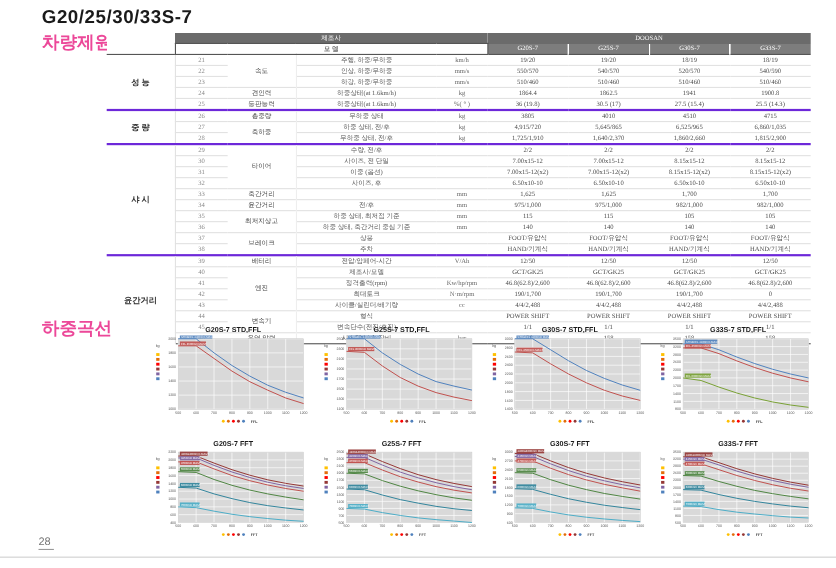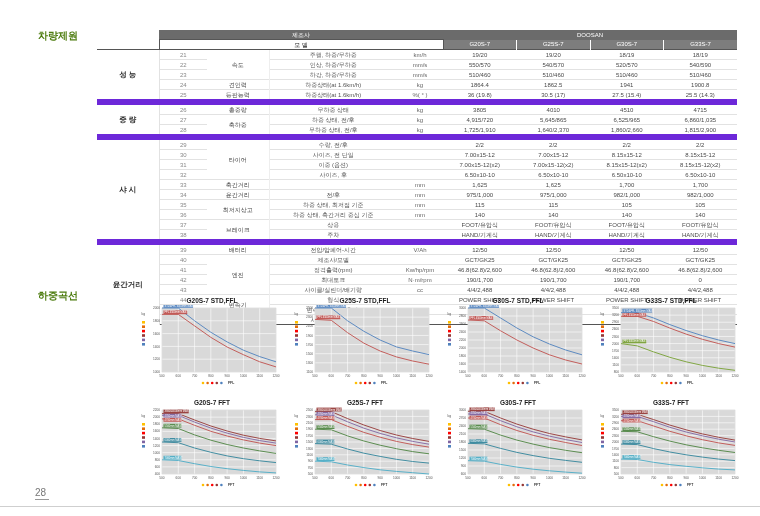--- a/index.html
+++ b/index.html
@@ -1,50 +1,51 @@
 <!DOCTYPE html>
 <html><head>
 <meta charset="utf-8">
 <style>
   html,body{margin:0;padding:0;background:#fff;}
   .page{position:relative;width:760px;height:516px;background:#fff;overflow:hidden;
         font-family:"Liberation Sans",sans-serif;color:#333;}
   .doc-title{position:absolute;left:38px;top:6px;font-size:17px;font-weight:bold;color:#1a1a1a;letter-spacing:0.5px;}
-  .sec-title{position:absolute;left:38px;font-size:10px;font-weight:bold;color:#4d7c0f;}
+  .sec-title{position:absolute;left:38px;font-size:16px;font-weight:bold;color:#ec4899;}
   .sec1{top:29px;}
   .sec2{top:289px;font-family:Liberation Mono, monospace;}
-  #spec-table{position:absolute;left:97px;top:30px;width:640px;}
+  #spec-table{position:absolute;left:97px;top:30px;width:640px;font-family:Liberation Serif, serif;}
   #spec-table table{border-collapse:collapse;table-layout:fixed;width:640px;font-size:6px;line-height:1;}
   #spec-table td{padding:1px 1px;height:7px;text-align:center;color:#555;
                  border-top:1px solid #e2e2e2;white-space:nowrap;overflow:hidden;}
   #spec-table td.blank{border:none;background:#fff;}
   #spec-table td.hdr-dark{background:#6b6b6b;color:#fff;border:none;font-size:6px;}
   #spec-table td.hdr-model-label{background:#fff;color:#222;border:1px solid #555;font-size:6px;}
   #spec-table td.hdr-model{background:#7d7d7d;color:#fff;border:none;border-left:1px solid #fff;font-size:6px;}
-  #spec-table tr.group-start td{border-top:6px solid #6d28d9;}
+  #spec-table tr.group-start td{border-top:2px solid #6d28d9;}
   #spec-table tbody tr:first-child td{border-top:1px solid #555;}
   #spec-table tr.last-row td{border-bottom:1px solid #555;}
   #spec-table td.cat-cell{font-weight:bold;font-size:7.5px;color:#2a2a2a;border-right:1px solid #e2e2e2;}
   #spec-table td.num-cell{color:#888;}
   #spec-table td.item-cell{color:#444;border-right:1px solid #eee;}
   #spec-table td.desc-cell{color:#555;}
   #spec-table td.unit-cell{color:#666;}
   #spec-table td.val-cell{color:#4a4a4a;}
   #charts{position:absolute;left:138px;top:297px;display:grid;
           grid-template-columns:repeat(4,148px);grid-column-gap:5px;grid-row-gap:4px;}
   .chart{width:148px;}
   .chart-title{font-size:6.5px;font-weight:bold;text-align:center;color:#1a1a1a;height:8px;line-height:8px;}
   svg text{font-family:"Liberation Sans",sans-serif;}
   .page-num{position:absolute;left:35px;top:487px;font-size:10px;color:#777;border-bottom:1px solid #999;padding:0 3px 1px 0;}
   .footer-rule{position:absolute;left:0;top:506px;width:760px;height:1px;background:#cfcfcf;}
 </style>
 </head>
 <body>
 
 <div class="page">
+  <div class="doc-title">G20/25/30/33S-7</div>
   <div class="sec-title sec1">차량제원</div>
   <div id="spec-table">
       <table>
         <colgroup>
           <col style="width: 62px;">
           <col style="width: 48px;">
           <col style="width: 62px;">
           <col style="width: 128px;">
           <col style="width: 46px;">
           <col style="width: 73.5px;">

